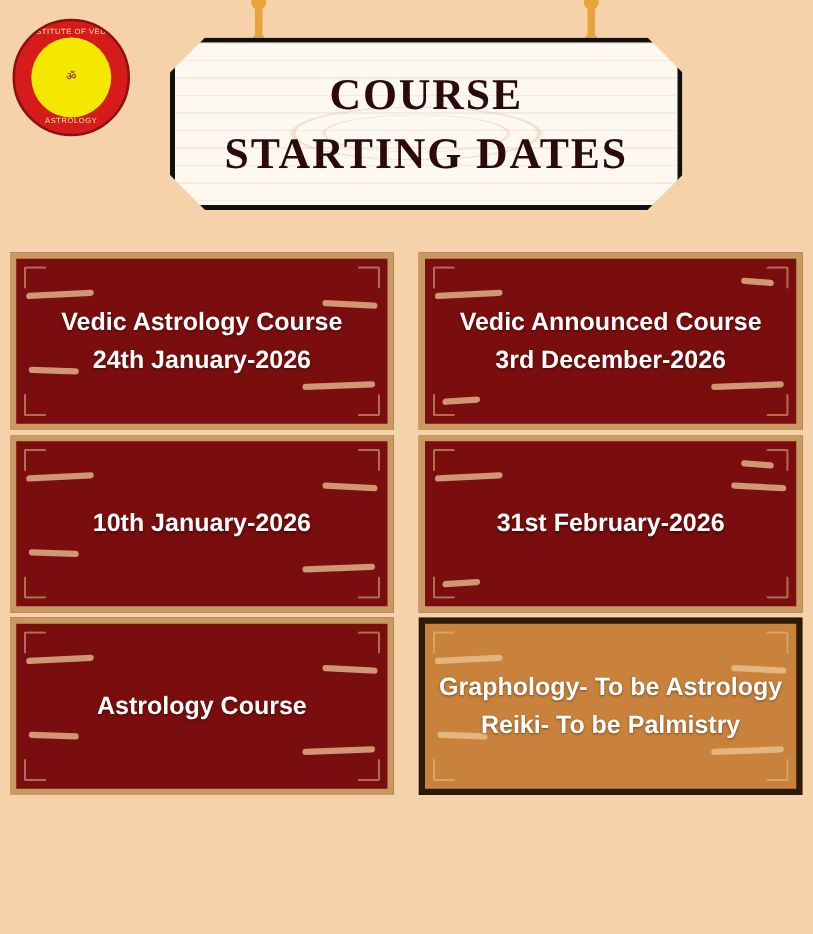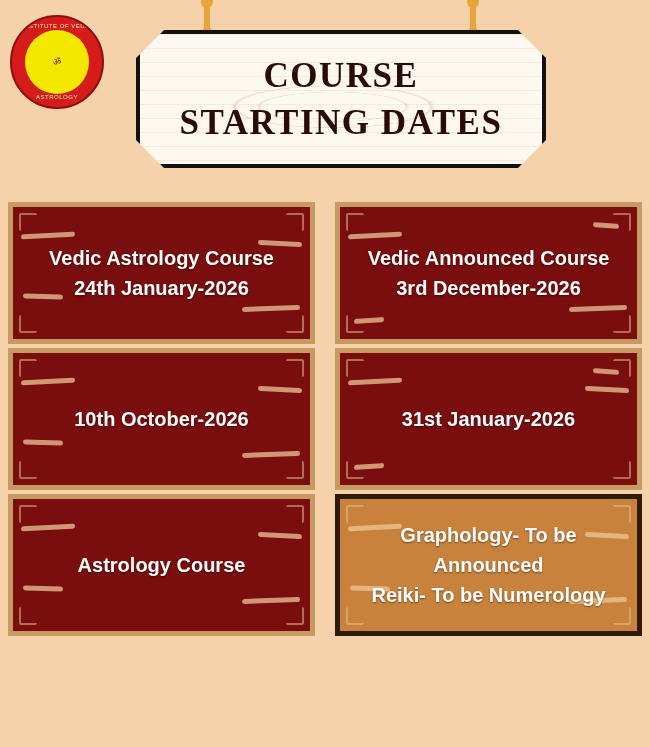--- a/index.html
+++ b/index.html
@@ -261,34 +261,34 @@
     <div class="plank">
       <span class="corner tl"></span>
       <span class="corner tr"></span>
       <span class="corner bl"></span>
       <span class="corner br"></span>
       <span class="streak s1"></span>
       <span class="streak s2"></span>
       <span class="streak s3"></span>
       <span class="streak s4"></span>
       <div class="plank-text">
-        <span class="line2">10th October-2026</span>
+        <span class="line2">10th January-2026</span>
       </div>
     </div>
     <div class="plank">
       <span class="corner tl"></span>
       <span class="corner tr"></span>
       <span class="corner bl"></span>
       <span class="corner br"></span>
       <span class="streak s1"></span>
       <span class="streak s2"></span>
       <span class="streak s5"></span>
       <span class="streak s6"></span>
       <div class="plank-text">
-        <span class="line2">31st January-2026</span>
+        <span class="line2">31st February-2026</span>
       </div>
     </div>
   </div>
 
   <div class="row">
     <div class="plank">
       <span class="corner tl"></span>
       <span class="corner tr"></span>
       <span class="corner bl"></span>
       <span class="corner br"></span>
@@ -303,19 +303,19 @@
     <div class="plank tan dark-border">
       <span class="corner tl"></span>
       <span class="corner tr"></span>
       <span class="corner bl"></span>
       <span class="corner br"></span>
       <span class="streak s1"></span>
       <span class="streak s2"></span>
       <span class="streak s3"></span>
       <span class="streak s4"></span>
       <div class="plank-text">
-        <span>Graphology- To be Announced</span>
-        <span class="line2">Reiki- To be Numerology</span>
+        <span>Graphology- To be Astrology</span>
+        <span class="line2">Reiki- To be Palmistry</span>
       </div>
     </div>
   </div>
 
 </div>
 
 </body></html>

